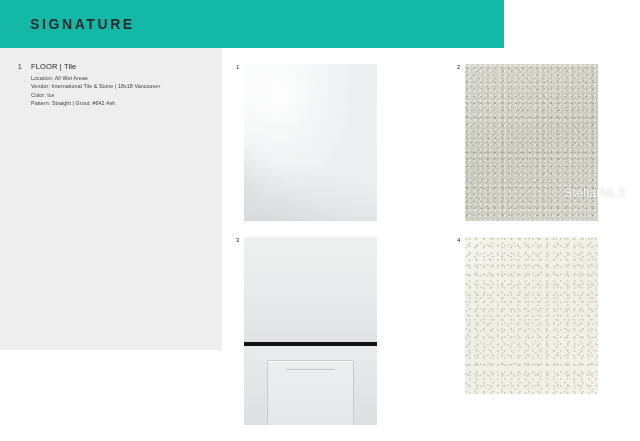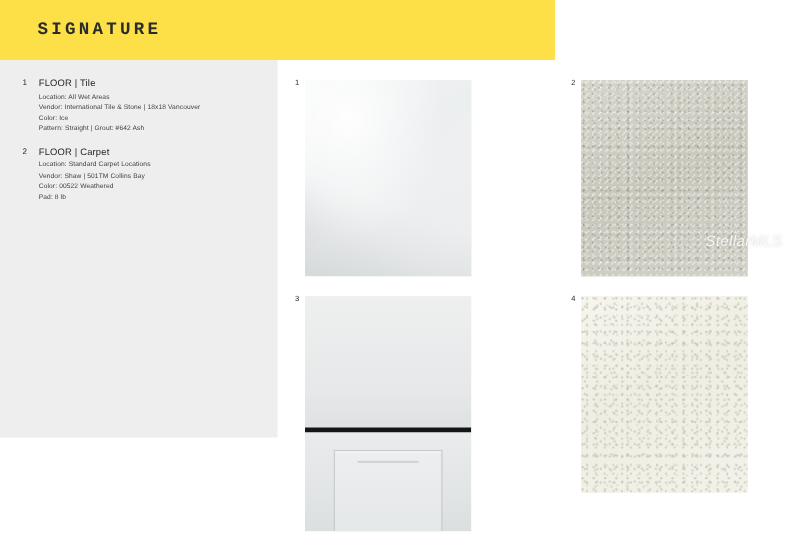--- a/index.html
+++ b/index.html
@@ -24,27 +24,26 @@
   .header {
     position: absolute;
     left: 0;
     top: 0;
     width: 640px;
     height: 48px;
     display: flex;
     align-items: stretch;
   }
   .header-left {
-    width: 444px;
-    background: #fde047;
+    width: 504px;
+    background: #14b8a6;
     display: flex;
     align-items: center;
     padding-left: 30px;
     box-sizing: border-box;
-    font-family: Liberation Mono, monospace;
   }
   .header-title {
     font-size: 14px;
     font-weight: bold;
     letter-spacing: 2.6px;
     color: #2b2b2b;
   }
   .header-right {
     flex: 1;
     background: #1c1c1c;
@@ -230,21 +229,20 @@
   
   .watermark {
     position: absolute;
     right: 14px;
     top: 186px;
     font-size: 12px;
     color: rgba(255,255,255,0.82);
     letter-spacing: 0.3px;
     text-shadow: 0 0 2px rgba(120,120,120,0.35);
     pointer-events: none;
-    font-style: italic;
   }
 </style>
 </head>
 <body>
 
 <div class="page">
 
   <div class="header">
     <div class="header-left">
       <span class="header-title">SIGNATURE</span>
@@ -257,30 +255,20 @@
       <div class="spec-num">1</div>
       <div class="spec-body">
         <div class="spec-title">FLOOR | Tile</div>
         <div class="spec-line">Location: All Wet Areas</div>
         <div class="spec-line">Vendor: International Tile &amp; Stone | 18x18 Vancouver</div>
         <div class="spec-line">Color: Ice</div>
         <div class="spec-line">Pattern: Straight | Grout: #642 Ash</div>
       </div>
     </div>
 
-    <div class="spec-item">
-      <div class="spec-num">2</div>
-      <div class="spec-body">
-        <div class="spec-title">FLOOR | Carpet</div>
-        <div class="spec-line">Location: Standard Carpet Locations</div>
-        <div class="spec-line">Vendor: Shaw | 501TM Collins Bay</div>
-        <div class="spec-line">Color: 00522 Weathered</div>
-        <div class="spec-line">Pad: 8 lb</div>
-      </div>
-    </div>
 
 
 
   </div>
 
   <div class="grid">
 
     <div class="cell" id="cell-1">
       <span class="cell-num">1</span>
       <div class="swatch sw-tile"></div>

